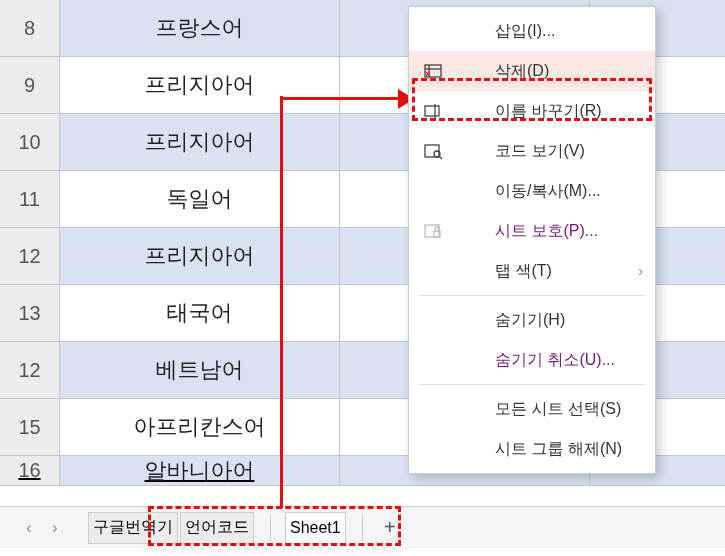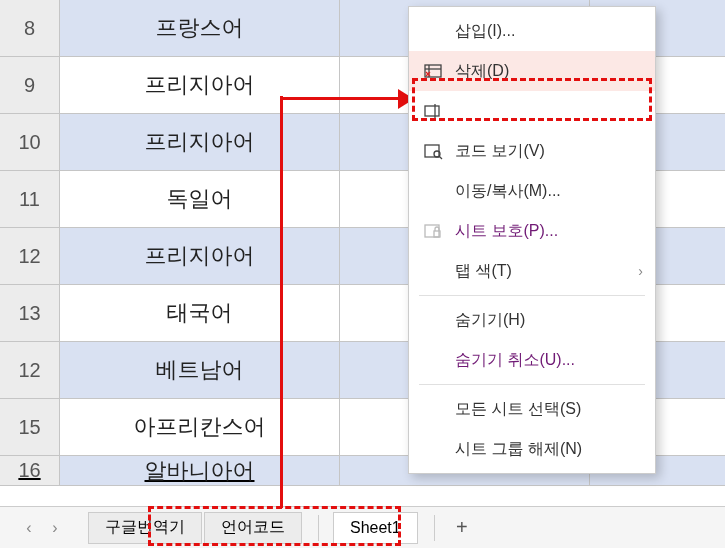--- a/index.html
+++ b/index.html
@@ -32,21 +32,21 @@
     .sheet-tabs {
       position: absolute; left: 0; bottom: 8px; width: 725px; height: 42px;
       display: flex; align-items: center; background: #f5f5f5;
       border-top: 1px solid #ccc; padding-left: 16px;
     }
     
     .nav-arrow { width: 26px; height: 26px; display: flex; align-items: center; justify-content: center; color: #888; font-size: 16px; cursor: pointer; }
     .nav-sep { width: 20px; }
     
     .tab {
-      padding: 0 16px; height: 32px; display: flex; align-items: center;
+      padding: 0 4px; height: 32px; display: flex; align-items: center;
       font-size: 16px; border: 1px solid #ccc; background: #fff; margin-right: 2px;
       cursor: pointer;
     }
     .tab.selected { background: #ececec; }
     
     .sheet-tabs-sep { width: 1px; height: 26px; background: #ccc; margin: 0 14px; }
     .tab-plus { width: 26px; height: 26px; display: flex; align-items: center; justify-content: center; font-size: 20px; color: #555; cursor: pointer; }
     
     .redbox-tabs {
       position: absolute; left: 148px; bottom: 10px; width: 253px; height: 40px;
@@ -68,21 +68,21 @@
     }
     
     .context-menu {
       position: absolute; left: 408px; top: 6px; width: 248px;
       background: #fff; border: 1px solid #ccc; box-shadow: 4px 4px 10px rgba(0,0,0,0.2);
       padding: 4px 0;
     }
     
     .menu-item {
       display: flex; align-items: center; height: 40px; padding: 0 12px;
-      font-size: 16px; color: #333; cursor: pointer;
+      font-size: 16px; color: #333; cursor: pointer; gap: 40px;
     }
     .menu-item.highlight { background: #fce8e5; }
     .menu-item.disabled { color: #701a75; cursor: default; }
     .menu-icon { width: 24px; height: 24px; display: flex; align-items: center; justify-content: center; margin-right: 10px; }
     .menu-label { flex: 1; }
     .menu-arrow { color: #888; font-size: 14px; }
     .menu-sep { height: 1px; background: #e0e0e0; margin: 4px 10px; }
     
     .redbox-menu {
       position: absolute; left: 412px; top: 78px; width: 240px; height: 43px;
@@ -186,20 +186,21 @@
     </div>
     <div class="menu-label">삭제(D)</div>
   </div>
   <div class="menu-item">
     <div class="menu-icon">
       <svg width="20" height="18" class="icon-svg">
           <rect x="2" y="4" width="14" height="10"></rect>
           <line x1="12" y1="2" x2="12" y2="16"></line>
         </svg>
     </div>
+    <div class="menu-label">이름 바꾸기(R)</div>
   </div>
   <div class="menu-item">
     <div class="menu-icon">
       <svg width="20" height="18" class="icon-svg">
           <rect x="2" y="3" width="14" height="12"></rect>
           <circle cx="14" cy="12" r="3"></circle>
           <line x1="16" y1="14" x2="19" y2="17"></line>
         </svg>
     </div>
     <div class="menu-label">코드 보기(V)</div>

